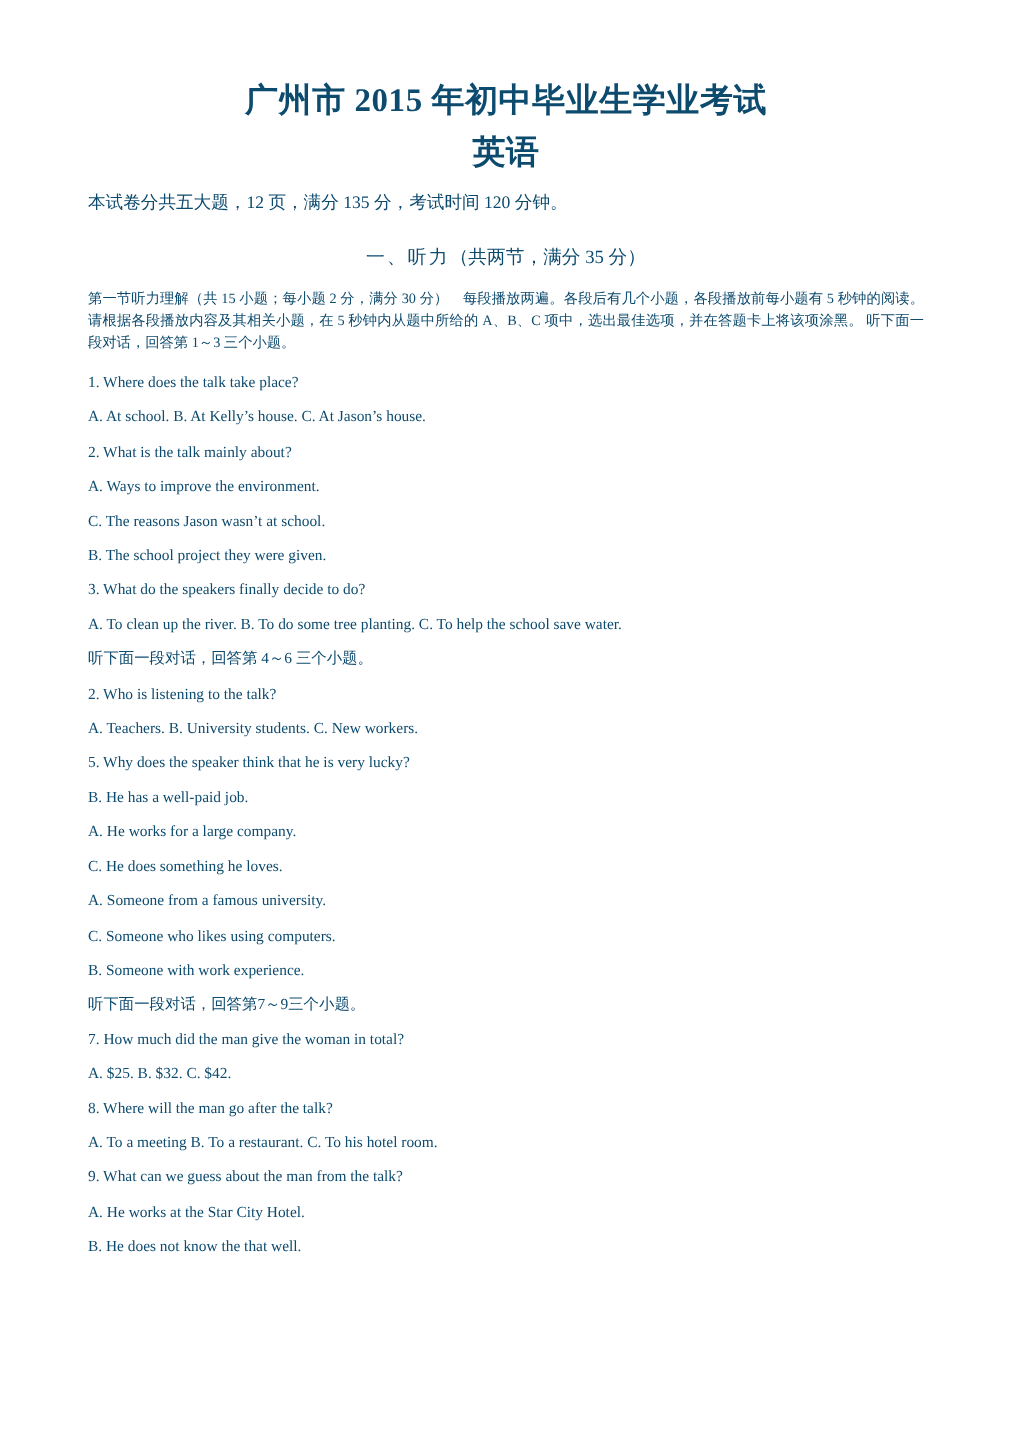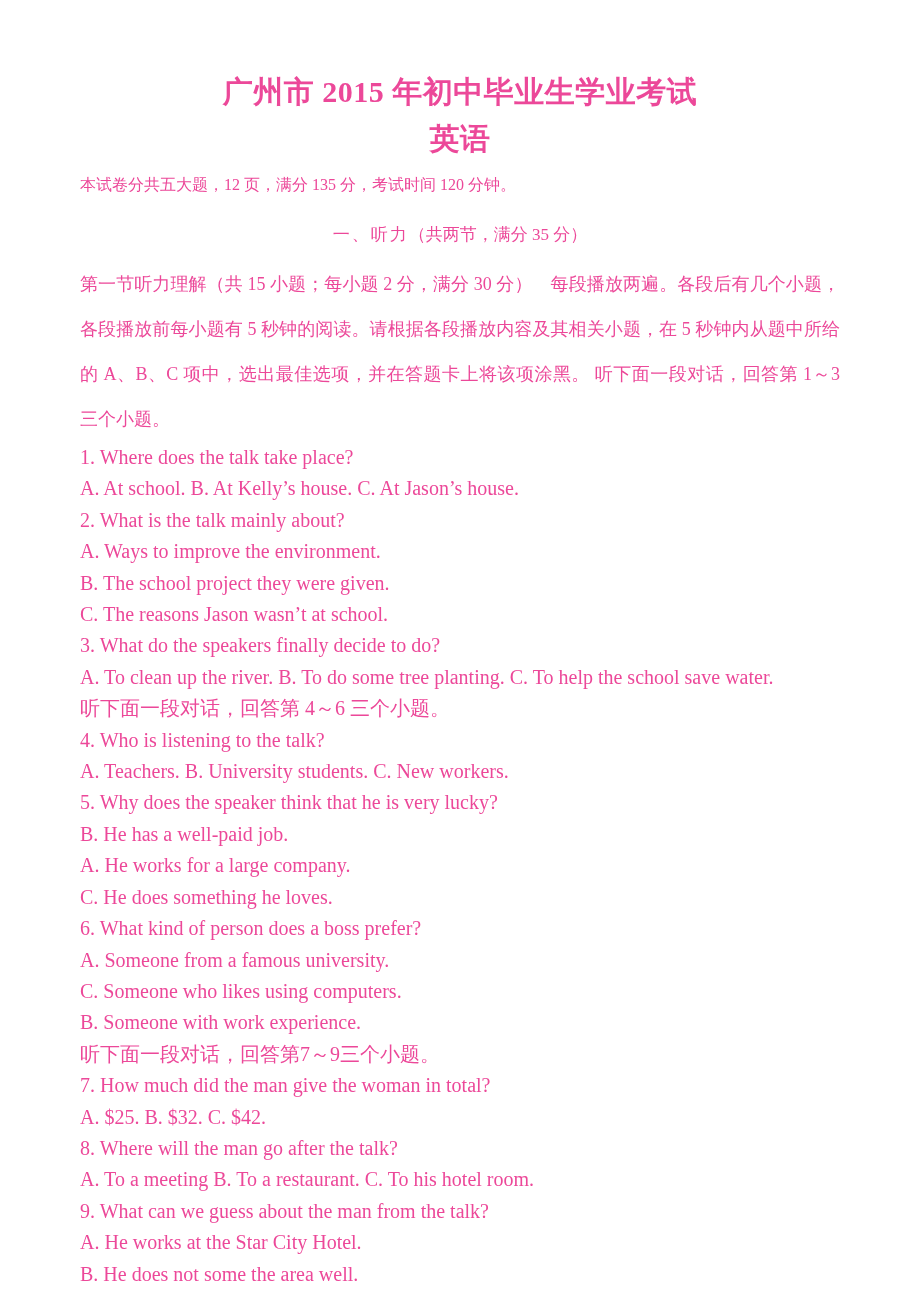--- a/index.html
+++ b/index.html
@@ -5,21 +5,21 @@
   html, body {
     margin: 0;
     padding: 0;
     background: #ffffff;
   }
   .page {
     position: relative;
     width: 920px;
     height: 1302px;
     background: #ffffff;
-    color: #ec4899;
+    color: #0c4a6e;
     font-family: "Liberation Serif", "DejaVu Serif", serif;
     overflow: hidden;
     box-sizing: border-box;
   }
   .inner {
     box-sizing: border-box;
     padding: 68px 80px 0 80px;
   }
   .title {
     margin: 0;
@@ -42,65 +42,64 @@
     line-height: 36px;
   }
   .section-main {
     font-size: 17px;
     letter-spacing: 2px;
   }
   .section-note {
     font-size: 17px;
   }
   .instructions {
-    margin: 9px 0 0 0;
-    font-size: 18px;
-    line-height: 45px;
+    margin: 9px 0 12px 0;
+    font-size: 13px;
+    line-height: 20px;
     text-align: justify;
     text-justify: inter-ideograph;
   }
   .line {
-    font-size: 20px;
+    font-size: 14px;
     line-height: 31.4px;
     white-space: nowrap;
   }
 </style>
 </head>
 <body>
 
 <div class="page">
   <div class="inner">
     <h1 class="title">广州市 2015 年初中毕业生学业考试</h1>
     <h1 class="title">英语</h1>
     <p class="meta">本试卷分共五大题，12 页，满分 135 分，考试时间 120 分钟。</p>
     <h2 class="section-heading"><span class="section-main">一、听力</span><span class="section-note">（共两节，满分 35 分）</span></h2>
     <p class="instructions">第一节听力理解（共 15 小题；每小题 2 分，满分 30 分）　每段播放两遍。各段后有几个小题，各段播放前每小题有 5 秒钟的阅读。请根据各段播放内容及其相关小题，在 5 秒钟内从题中所给的 A、B、C 项中，选出最佳选项，并在答题卡上将该项涂黑。 听下面一段对话，回答第 1～3 三个小题。</p>
     <div id="body-lines">
         <div class="line question">1. Where does the talk take place?</div>
         <div class="line options">A. At school. B. At Kelly’s house. C. At Jason’s house.</div>
         <div class="line question">2. What is the talk mainly about?</div>
         <div class="line option">A. Ways to improve the environment.</div>
+        <div class="line option">C. The reasons Jason wasn’t at school.</div>
         <div class="line option">B. The school project they were given.</div>
-        <div class="line option">C. The reasons Jason wasn’t at school.</div>
         <div class="line question">3. What do the speakers finally decide to do?</div>
         <div class="line options">A. To clean up the river. B. To do some tree planting. C. To help the school save water.</div>
         <div class="line prompt">听下面一段对话，回答第 4～6 三个小题。</div>
-        <div class="line question">4. Who is listening to the talk?</div>
+        <div class="line question">2. Who is listening to the talk?</div>
         <div class="line options">A. Teachers. B. University students. C. New workers.</div>
         <div class="line question">5. Why does the speaker think that he is very lucky?</div>
         <div class="line option">B. He has a well-paid job.</div>
         <div class="line option">A. He works for a large company.</div>
         <div class="line option">C. He does something he loves.</div>
-        <div class="line question">6. What kind of person does a boss prefer?</div>
         <div class="line option">A. Someone from a famous university.</div>
         <div class="line option">C. Someone who likes using computers.</div>
         <div class="line option">B. Someone with work experience.</div>
         <div class="line prompt">听下面一段对话，回答第7～9三个小题。</div>
         <div class="line question">7. How much did the man give the woman in total?</div>
         <div class="line options">A. $25. B. $32. C. $42.</div>
         <div class="line question">8. Where will the man go after the talk?</div>
         <div class="line options">A. To a meeting B. To a restaurant. C. To his hotel room.</div>
         <div class="line question">9. What can we guess about the man from the talk?</div>
         <div class="line option">A. He works at the Star City Hotel.</div>
-        <div class="line option">B. He does not some the area well.</div>
+        <div class="line option">B. He does not know the that well.</div>
       </div>
   </div>
 </div>
 
 </body></html>

